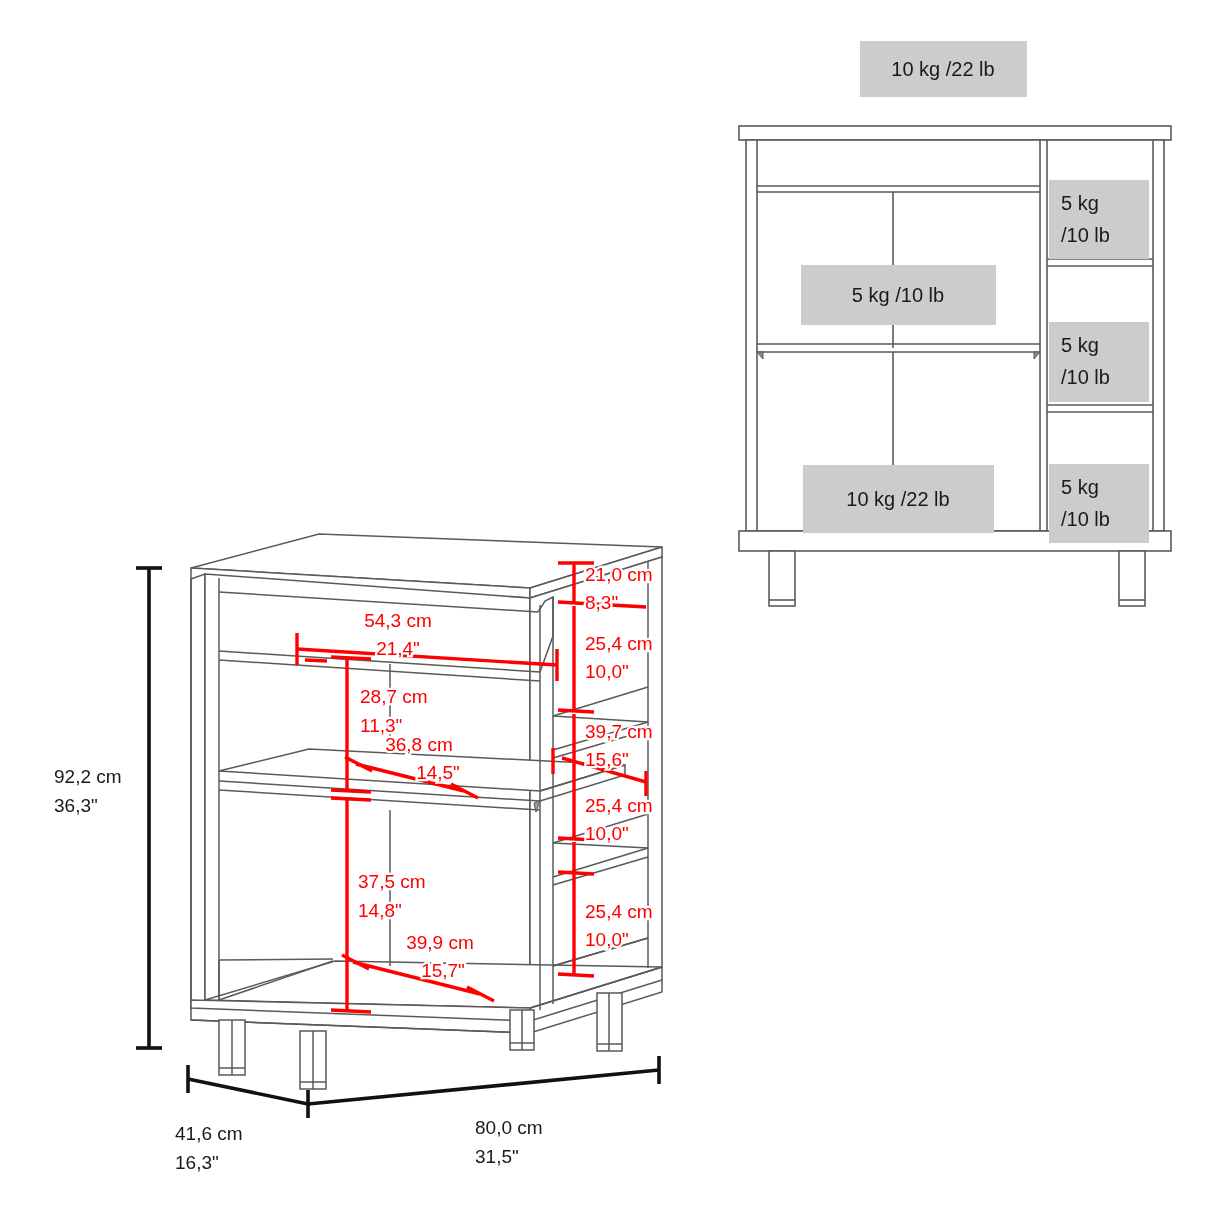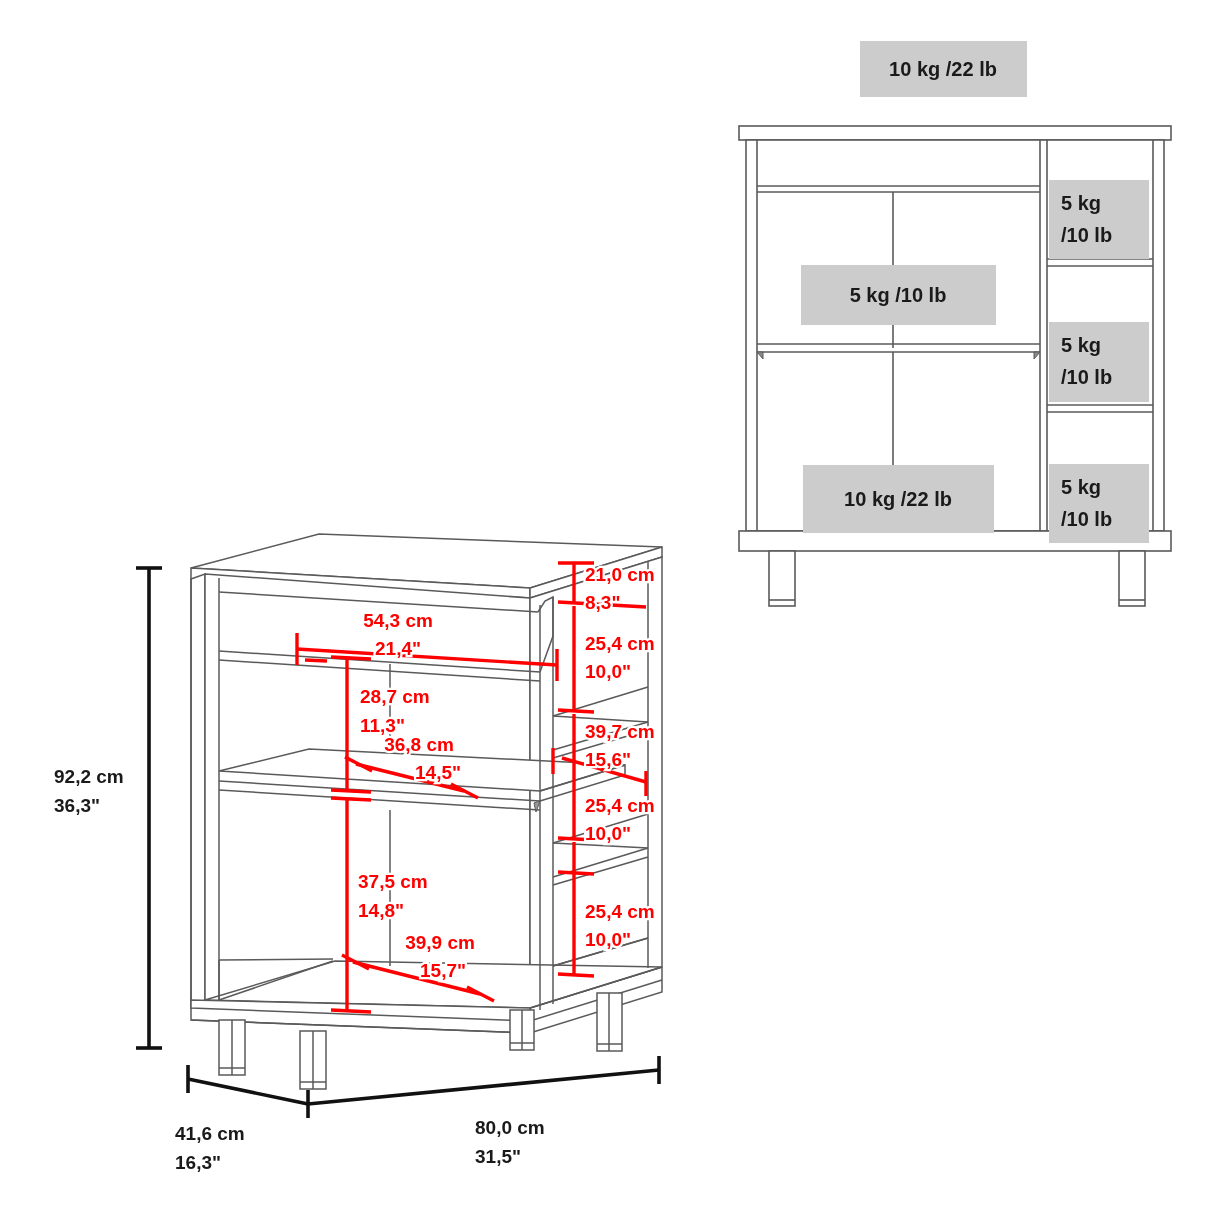--- a/index.html
+++ b/index.html
@@ -1,17 +1,17 @@
 <!DOCTYPE html>
 <html><head>
 <meta charset="utf-8">
 <style>
   html,body{margin:0;padding:0;background:#ffffff;}
   body{width:1214px;height:1214px;font-family:"Liberation Sans",sans-serif;overflow:hidden;}
-  #root{position:relative;width:1214px;height:1214px;background:#fff;font-weight:bold;}
+  #root{position:relative;width:1214px;height:1214px;background:#fff;}
   svg{display:block;}
   .dimtext{font-family:"Liberation Sans",sans-serif;font-size:19px;fill:#ff0000;}
   .dimtext-blk{font-family:"Liberation Sans",sans-serif;font-size:19px;fill:#1a1a1a;}
   .loadtext{font-family:"Liberation Sans",sans-serif;font-size:20px;fill:#1a1a1a;}
 </style>
 </head>
 <body>
 
 <div id="root">
 

